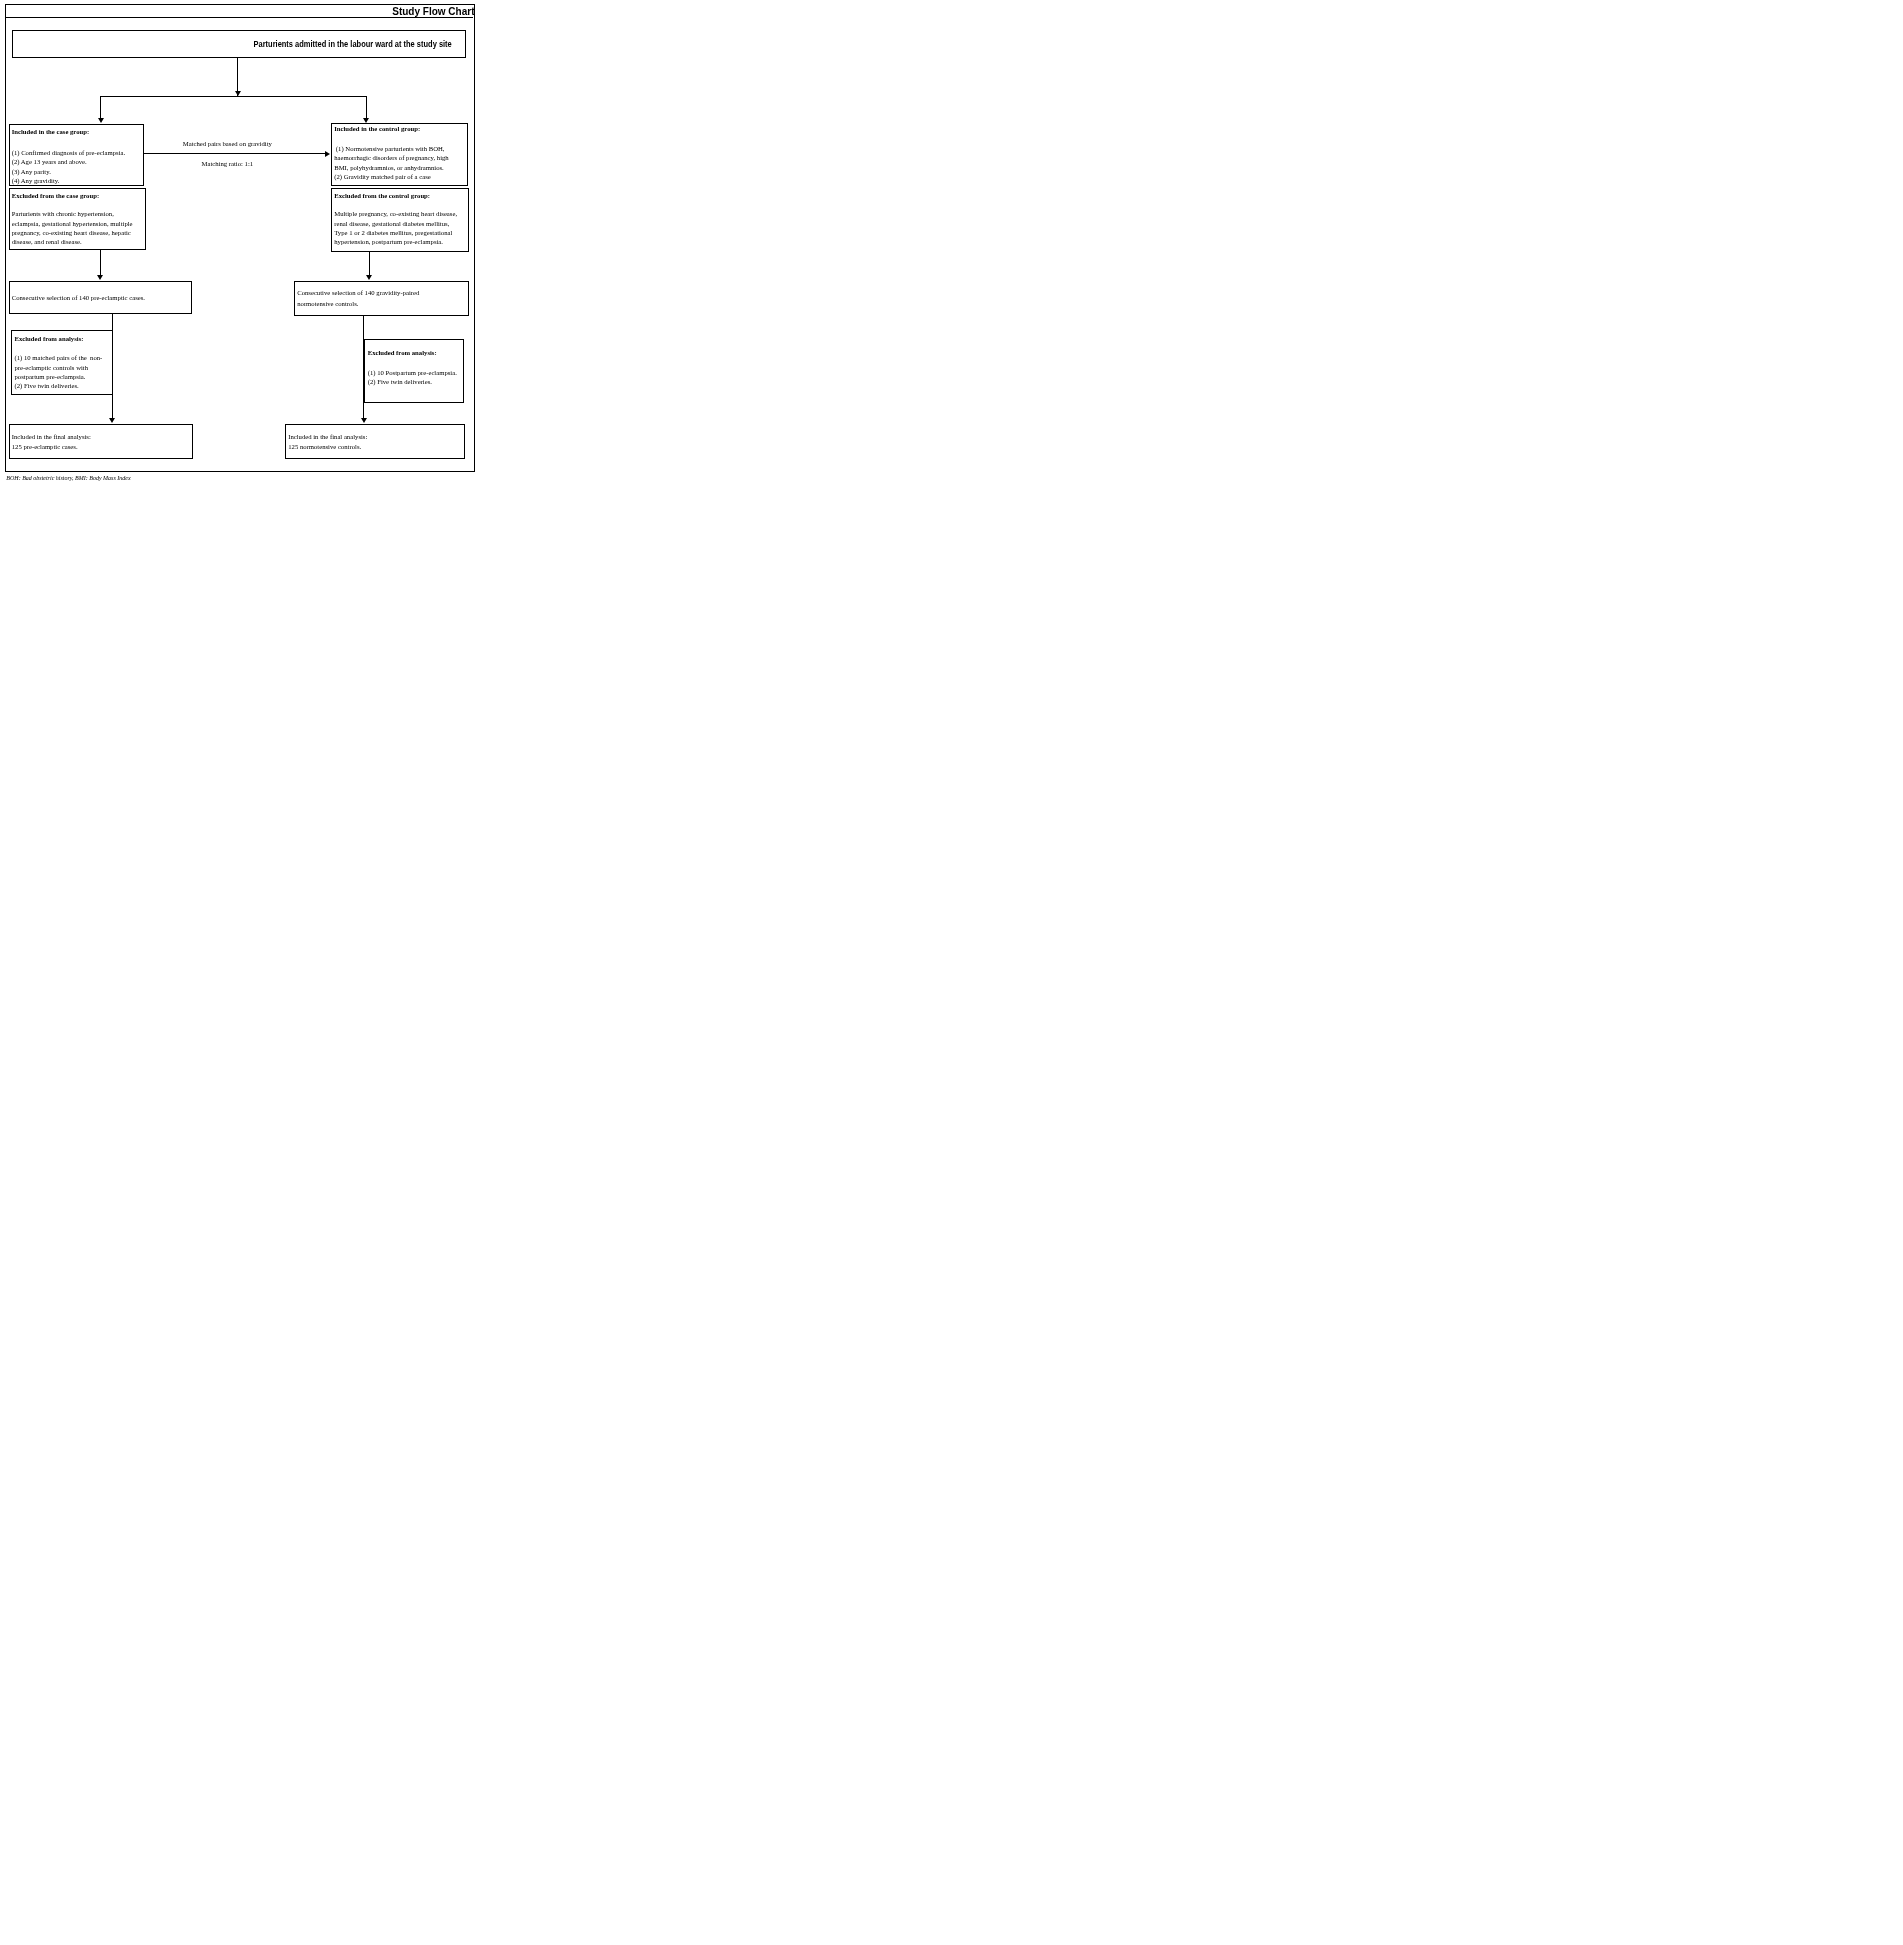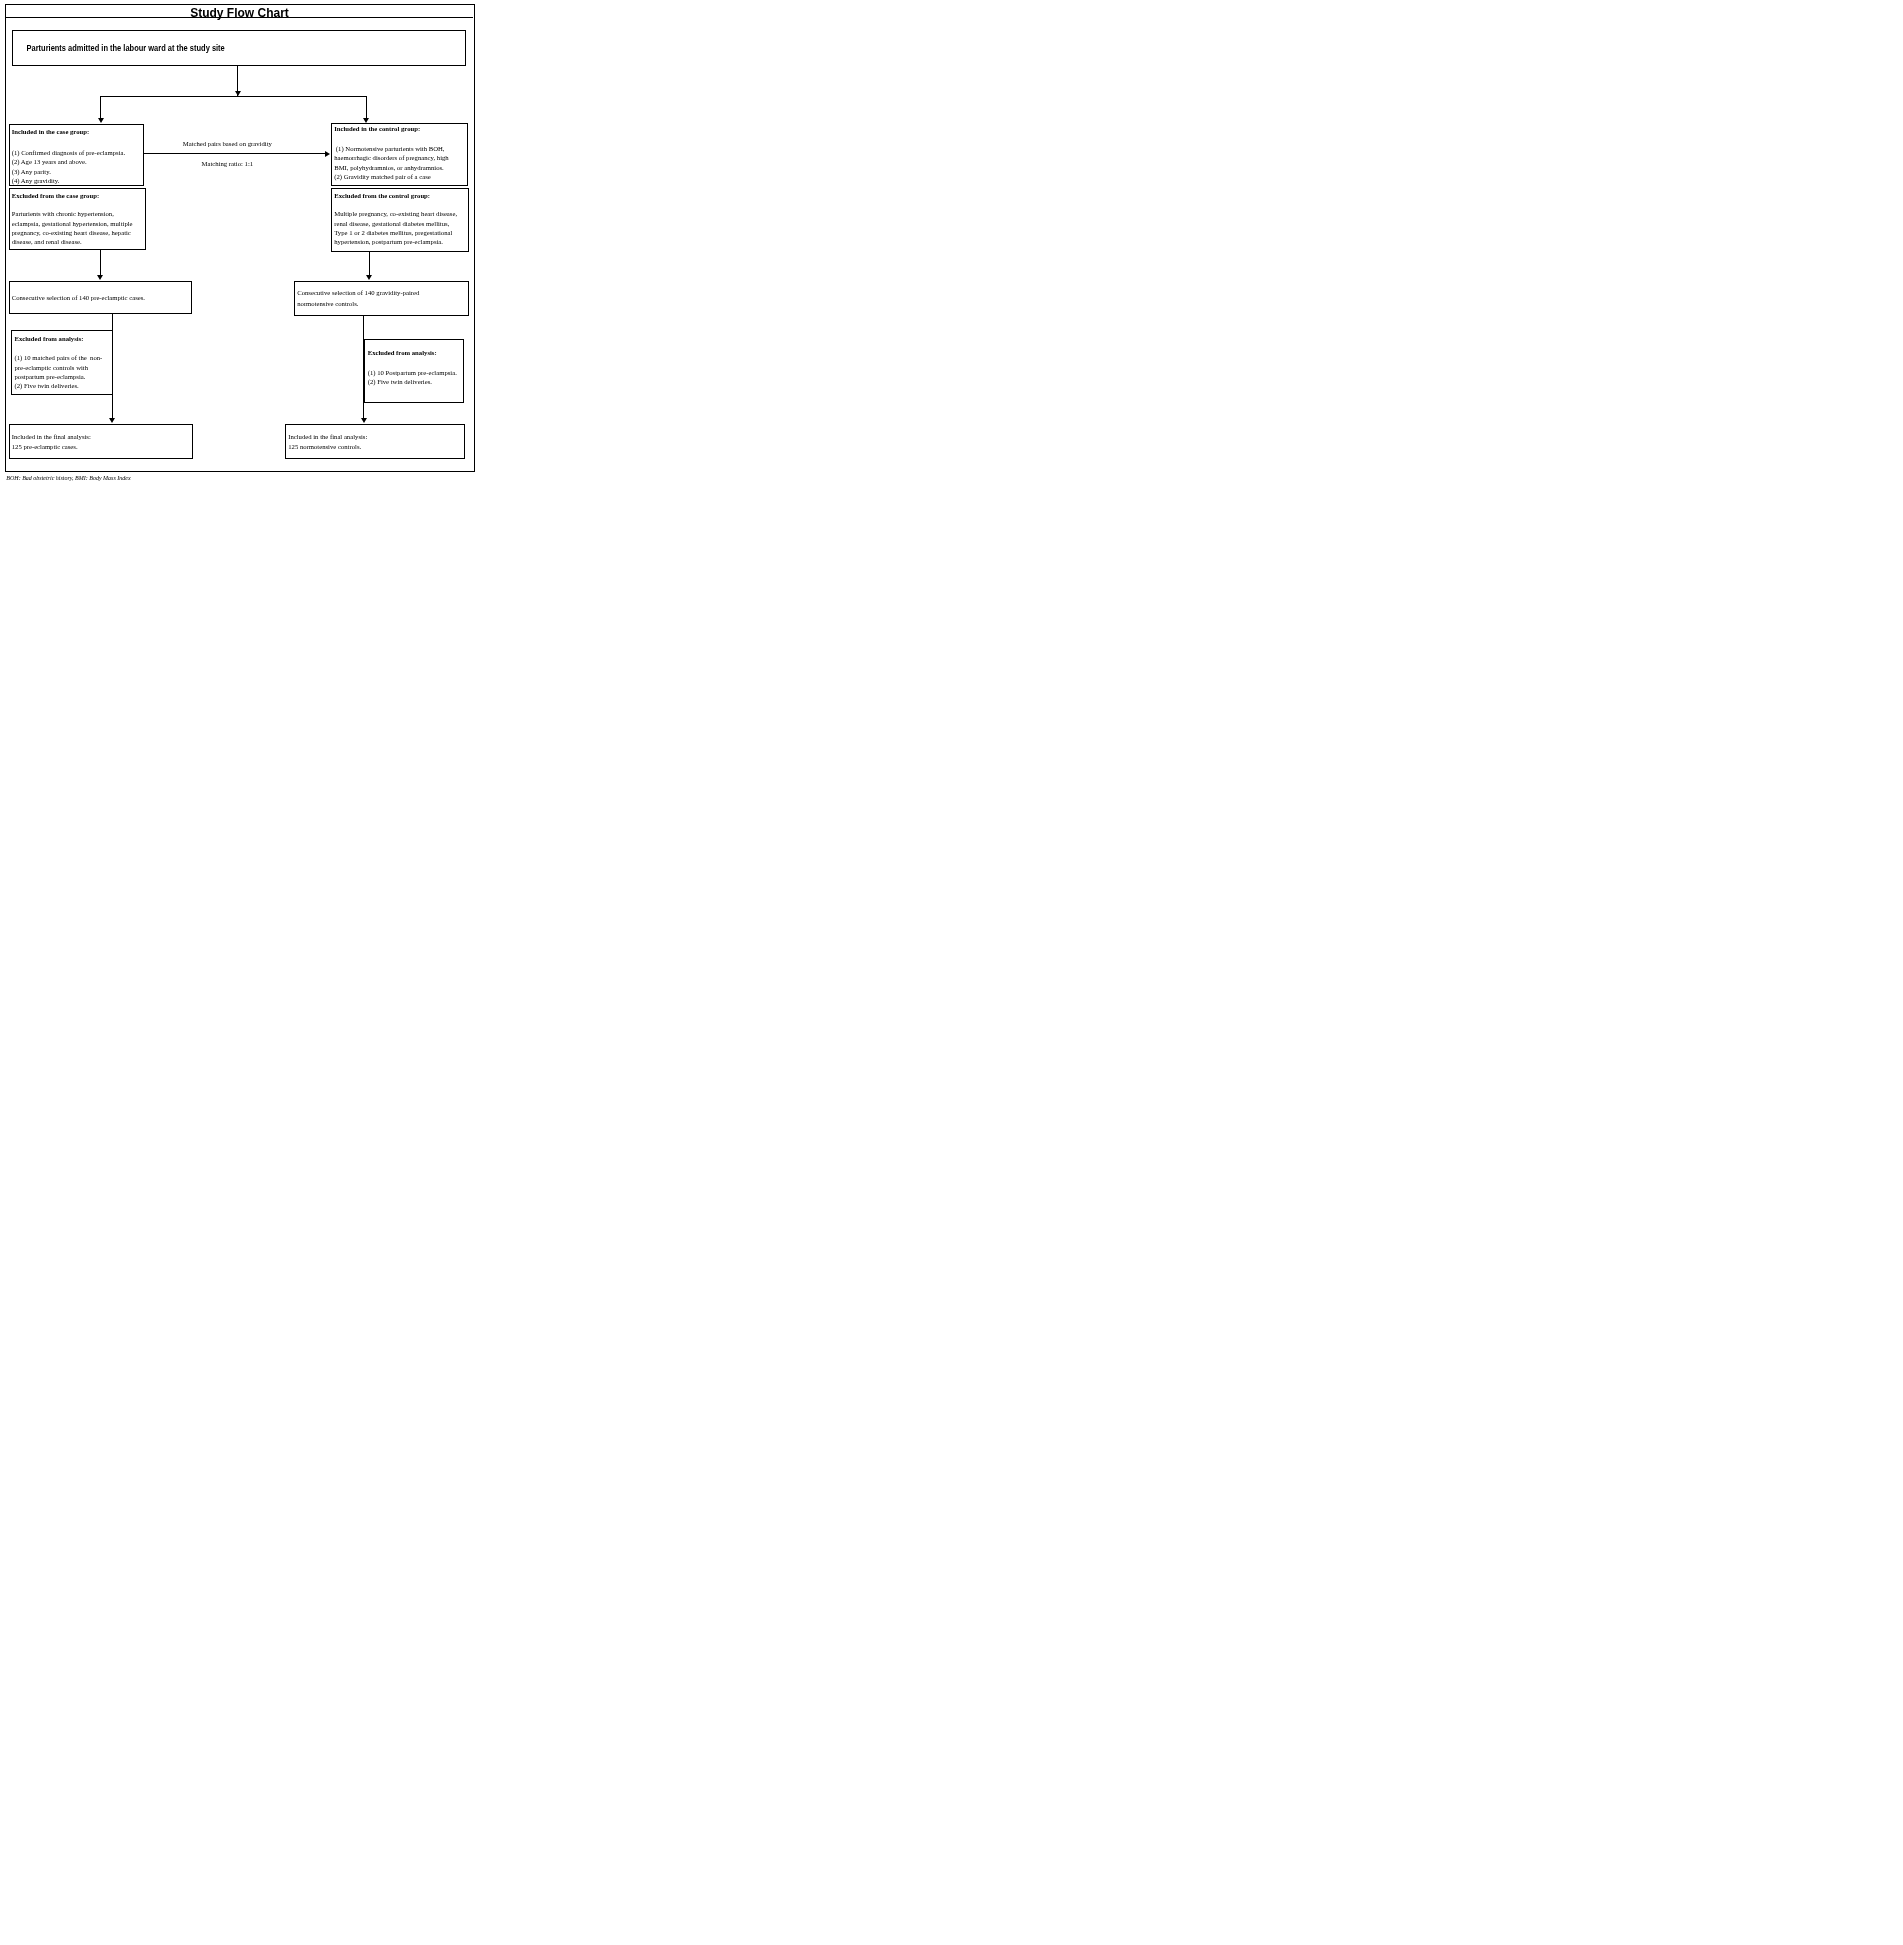--- a/index.html
+++ b/index.html
@@ -5,34 +5,34 @@
   html, body { margin:0; padding:0; background:#ffffff; }
   #canvas {
     position:relative; width:476px; height:486px; background:#ffffff;
     color:#000; font-family:"Liberation Serif", serif;
     -webkit-font-smoothing:antialiased;
   }
   .abs { position:absolute; }
 
   
   .frame { left:4.5px; top:3.6px; width:470px; height:468px; border:1.3px solid #000; box-sizing:border-box; }
-  .title-text { left:4.5px; top:5.8px; width:470px; text-align:center;
-                font-family:"Liberation Sans", sans-serif; font-weight:bold; font-size:12px; }
+  .title-text { left:4.5px; top:5.8px; width:470px; text-align:right;
+                font-family:"Liberation Sans", sans-serif; font-weight:bold; font-size:10px; }
   .title-rule { left:5.8px; top:16.6px; width:467px; height:0.9px; background:#000; }
 
   
   .box { position:absolute; border:0.9px solid #000; box-sizing:border-box; background:#fff; }
   .banner { border-width:1.3px 0.9px; }
 
   .hdr  { font-weight:bold; font-size:6.7px; line-height:8.5px; white-space:pre-wrap; }
   .bline { font-size:6.7px; line-height:9.4px; white-space:pre-wrap; }
   .wline { font-size:6.7px; line-height:10.3px; white-space:pre-wrap; }
 
   
-  .topbox { left:12px; top:30px; width:454px; height:36px; display:flex; align-items:center; justify-content:flex-start; }
+  .topbox { left:12px; top:30px; width:454px; height:28px; display:flex; align-items:center; justify-content:flex-end; }
   .topbox-label { font-family:"Liberation Sans", sans-serif; font-weight:bold; font-size:8.5px;
                   transform:scaleX(0.88); white-space:nowrap; }
 
   .case-inc { left:8.5px;  top:124px; width:135px; height:62px; padding:3.1px 1.8px 0 2.2px; }
   .ctl-inc  { left:331px; top:123px; width:137px; height:63px; padding:1.3px 1.8px 0 2.2px; }
   .case-inc .hdr { margin-bottom:11.2px; }
   .ctl-inc  .hdr { margin-bottom:10px; }
 
   .case-exc { left:8.5px;  top:188px; width:137px; height:62px; padding:2.7px 1.8px 0 2.2px; }
   .ctl-exc  { left:331px; top:188px; width:138px; height:64px; padding:2.7px 1.8px 0 2.2px; }

